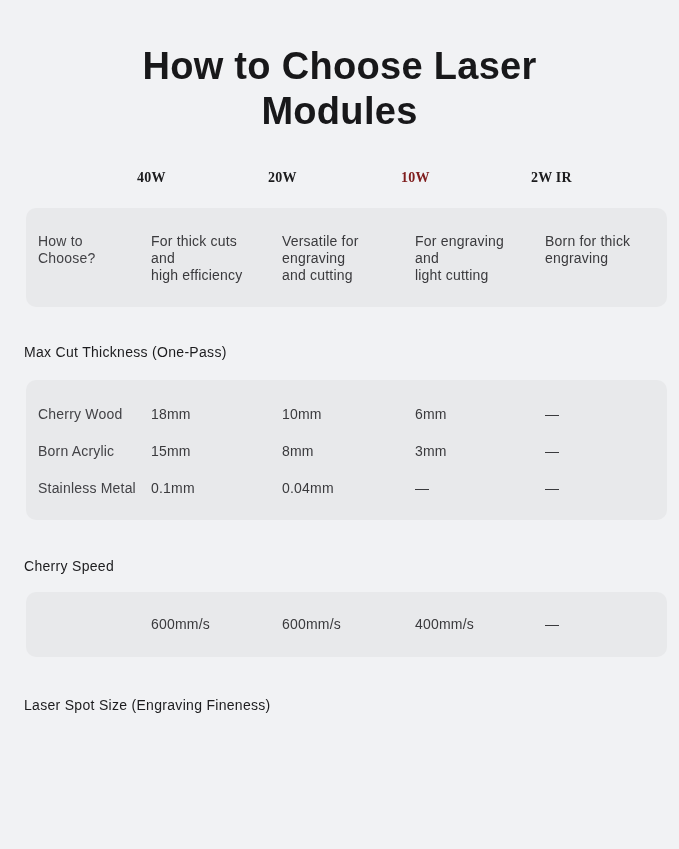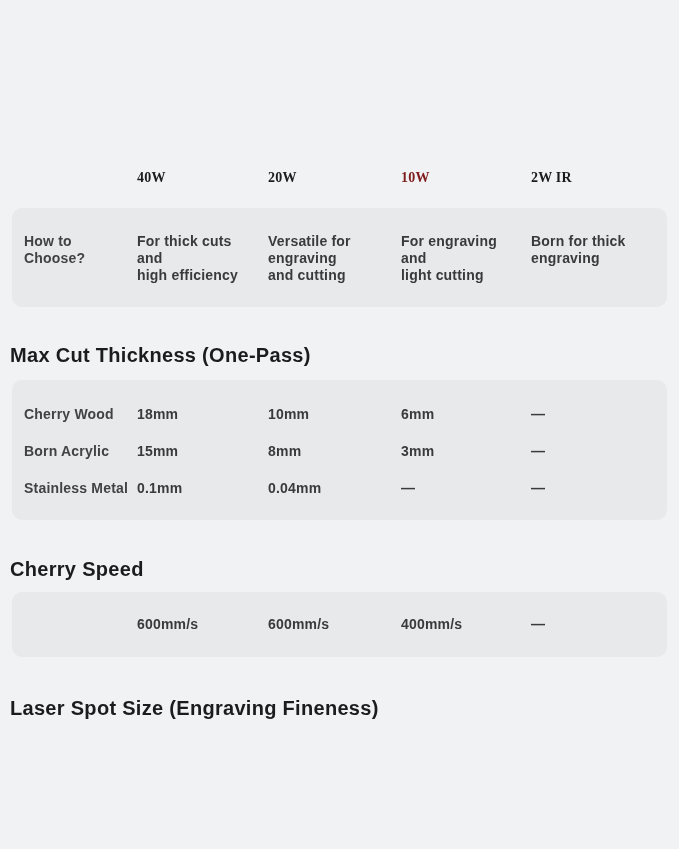--- a/index.html
+++ b/index.html
@@ -37,60 +37,61 @@
     left: 24px;
     right: 12px;
     font-size: 14px;
     font-weight: 700;
     letter-spacing: 0.4px;
     color: #1c1c1e;
     font-family: Liberation Serif, serif;
   }
   .card {
     position: absolute;
-    left: 12px;
+    left: 26px;
     right: 12px;
     background: #e8e9eb;
     border-radius: 10px;
     padding: 0 12px;
-    font-weight: bold;
   }
   .card-how { top: 208px; height: 99px; }
   .card-how .rowgrid { padding-top: 25px; }
   .card-maxcut { top: 380px; height: 140px; padding-top: 26px; }
   .card-maxcut .rowgrid { margin-bottom: 20px; }
   .card-speed { top: 592px; height: 65px; }
   .card-spot { top: 735px; height: 65px; }
   .card-speed .rowgrid, .card-spot .rowgrid { height: 100%; align-items: center; }
   .cell {
     font-size: 14px;
     line-height: 17px;
     letter-spacing: 0.2px;
     color: #3a3a3d;
     white-space: pre-line;
     padding-right: 8px;
   }
   .row-label { color: #424246; }
   .section-heading {
     position: absolute;
-    left: 10px;
-    font-size: 20px;
-    font-weight: 700;
+    left: 24px;
+    font-size: 14px;
+    font-weight: 400;
     letter-spacing: 0.3px;
     color: #1c1c1e;
   }
   .h-maxcut { top: 344px; }
   .h-speed  { top: 558px; }
   .h-spot   { top: 697px; }
 </style>
 </head>
 <body>
 
 <div class="page">
 
+  <h1 class="title">How to Choose Laser
+Modules</h1>
 
   <div class="rowgrid header-row">
     <div class="cell"></div>
     <div class="cell" style="font-weight:700;color:#1c1c1e">40W</div>
     <div class="cell" style="font-weight:700;color:#1c1c1e">20W</div>
     <div class="cell" style="font-weight:700;color:#7f1d1d">10W</div>
     <div class="cell" style="font-weight:700;color:#1c1c1e">2W IR</div>
   </div>
 
   <div class="card card-how">

